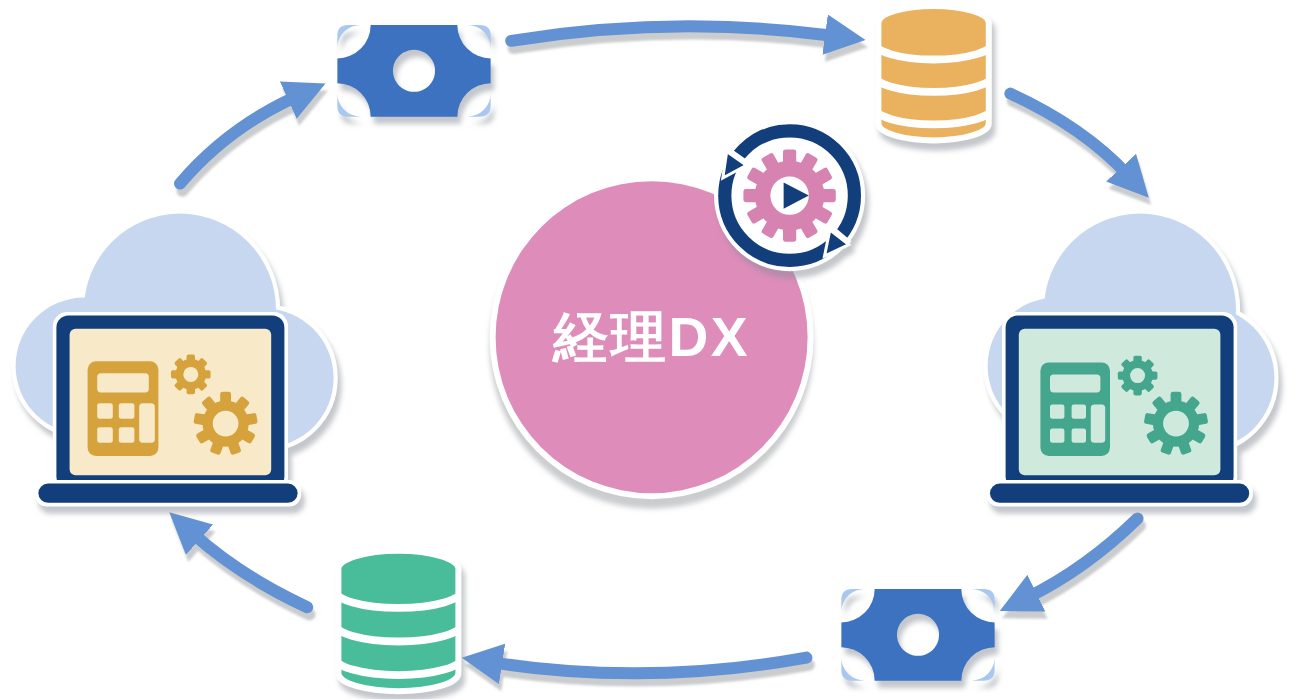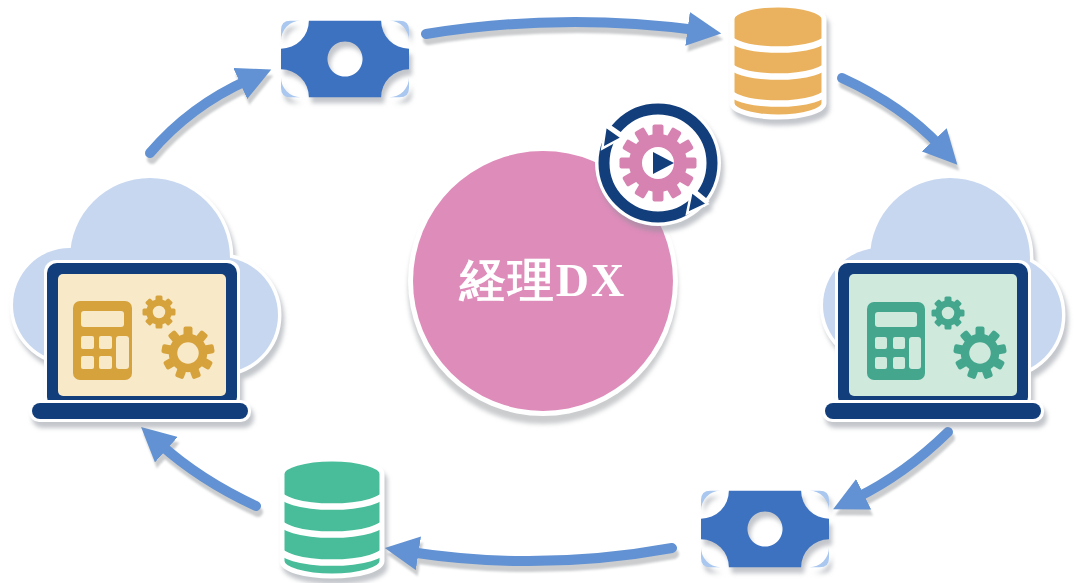--- a/index.html
+++ b/index.html
@@ -1,18 +1,18 @@
 <!DOCTYPE html>
 <html><head>
 <meta charset="utf-8">
 <style>
   html,body{margin:0;padding:0;background:#fff;}
   .stage{
     position:relative;width:1080px;height:583px;overflow:hidden;background:#fff;
-    font-family:Liberation Serif, serif;
+    font-family:Liberation Sans, sans-serif;
   }
   .abs{position:absolute;}
   
   .sticker{filter:drop-shadow(3px 6px 2px rgba(136,142,152,.5));}
   .arrow{
     fill:none;stroke-width:10;stroke-linecap:round;
     filter:drop-shadow(2px 6px 1px rgba(150,153,158,.5));
   }
   .center-circle{
     left:413px;top:151px;width:260px;height:260px;border-radius:50%;

